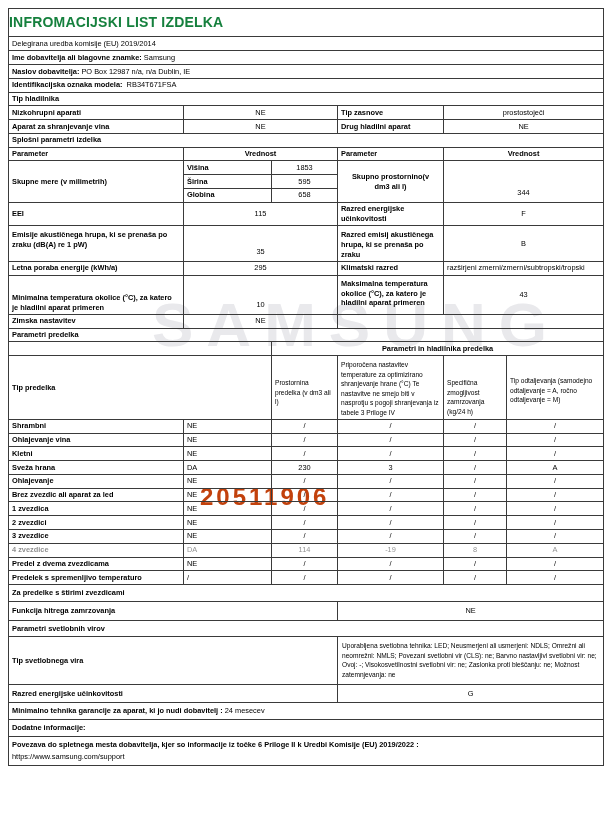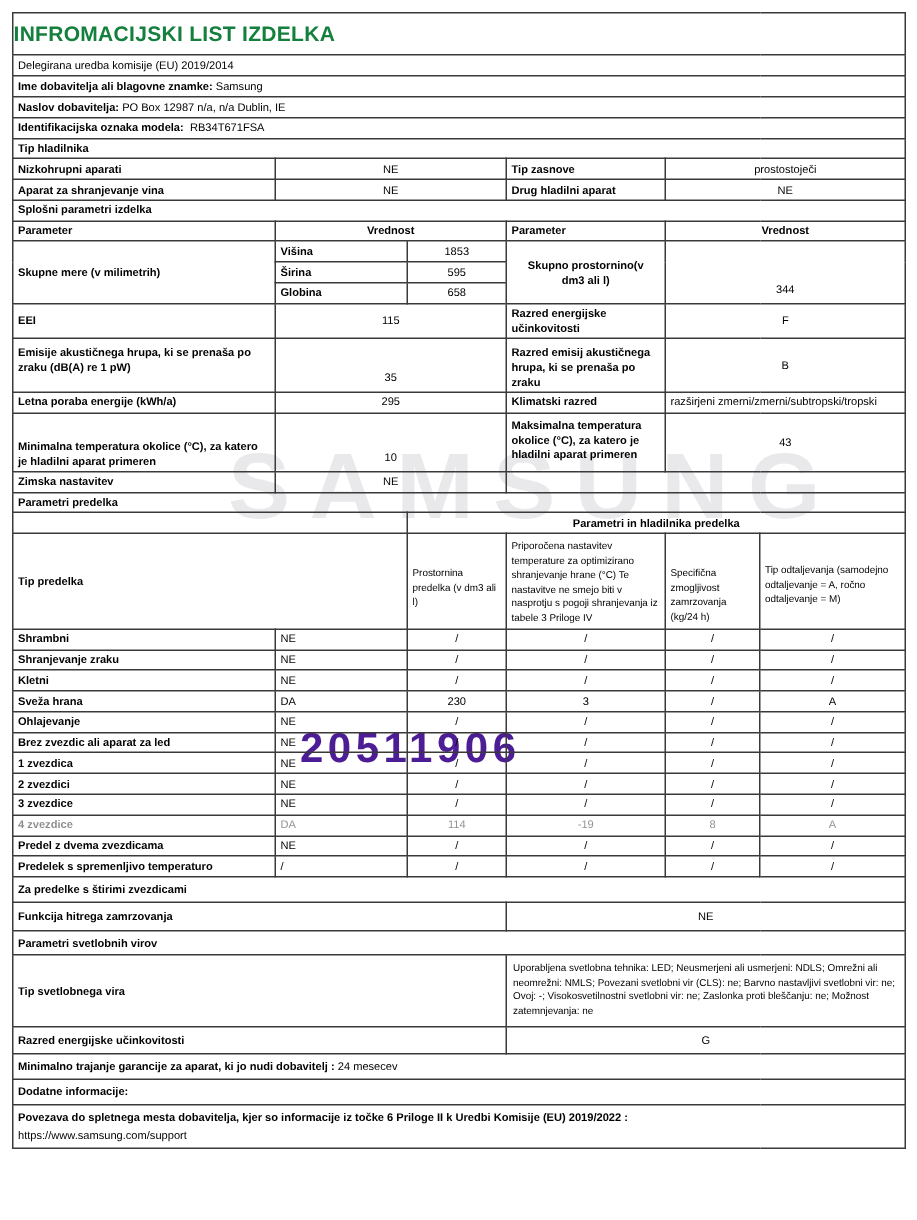--- a/index.html
+++ b/index.html
@@ -13,22 +13,22 @@
 
   
   .wm{position:absolute;z-index:0;pointer-events:none;user-select:none;font-weight:bold;}
   .wm-samsung{
     left:152px;top:289px;
     font-size:62px;letter-spacing:13px;
     color:#e9e9ec;
   }
   .wm-num{
     left:200px;top:483px;
-    font-size:28px;letter-spacing:3px;
-    color:#4c1d95;
+    font-size:24px;letter-spacing:3px;
+    color:#c2410c;
   }
 
   .sheet{position:relative;z-index:1;margin:8px 8px 0 8px;width:595px;border-collapse:collapse;}
   table{border-collapse:collapse;table-layout:fixed;width:595px;}
   td{
     border:1px solid #3a3a3a;
     font-size:7.4px;
     line-height:1.32;
     padding:1.5px 3px;
     vertical-align:middle;
@@ -191,21 +191,21 @@
 
     <tr>
       <td class="l b">Shrambni</td>
       <td class="l">NE</td>
       <td class="c">/</td>
       <td class="c">/</td>
       <td class="c">/</td>
       <td class="c">/</td>
     </tr>
     <tr>
-      <td class="l b">Shranjevanje zraku</td>
+      <td class="l b">Ohlajevanje vina</td>
       <td class="l">NE</td>
       <td class="c">/</td>
       <td class="c">/</td>
       <td class="c">/</td>
       <td class="c">/</td>
     </tr>
     <tr>
       <td class="l b">Kletni</td>
       <td class="l">NE</td>
       <td class="c">/</td>
@@ -300,21 +300,21 @@
     <tr>
       <td colspan="3" class="l b">Tip svetlobnega vira</td>
       <td colspan="3" class="l tiny" style="padding:4px 4px;">Uporabljena svetlobna tehnika: LED; Neusmerjeni ali usmerjeni: NDLS; Omrežni ali neomrežni: NMLS; Povezani svetlobni vir (CLS): ne; Barvno nastavljivi svetlobni vir: ne; Ovoj: -; Visokosvetilnostni svetlobni vir: ne; Zaslonka proti bleščanju: ne; Možnost zatemnjevanja: ne</td>
     </tr>
     <tr>
       <td colspan="3" class="l b" style="padding:4px 3px;">Razred energijske učinkovitosti</td>
       <td colspan="3" class="c">G</td>
     </tr>
 
     <tr>
-      <td colspan="6" class="l" style="padding:3px 3px;"><span class="b">Minimalno trajanje garancije za aparat, ki jo nudi dobavitelj :</span> <span>24 mesecev</span></td>
+      <td colspan="6" class="l" style="padding:3px 3px;"><span class="b">Minimalno tehnika garancije za aparat, ki jo nudi dobavitelj :</span> <span>24 mesecev</span></td>
     </tr>
     <tr>
       <td colspan="6" class="l b" style="padding:3px 3px;">Dodatne informacije:</td>
     </tr>
     <tr>
       <td colspan="6" class="l" style="padding:3px 3px 4px 3px;">
         <div class="b">Povezava do spletnega mesta dobavitelja, kjer so informacije iz točke 6 Priloge II k Uredbi Komisije (EU) 2019/2022 :</div>
         <div style="padding-top:2px;">https://www.samsung.com/support</div>
       </td>
     </tr>

